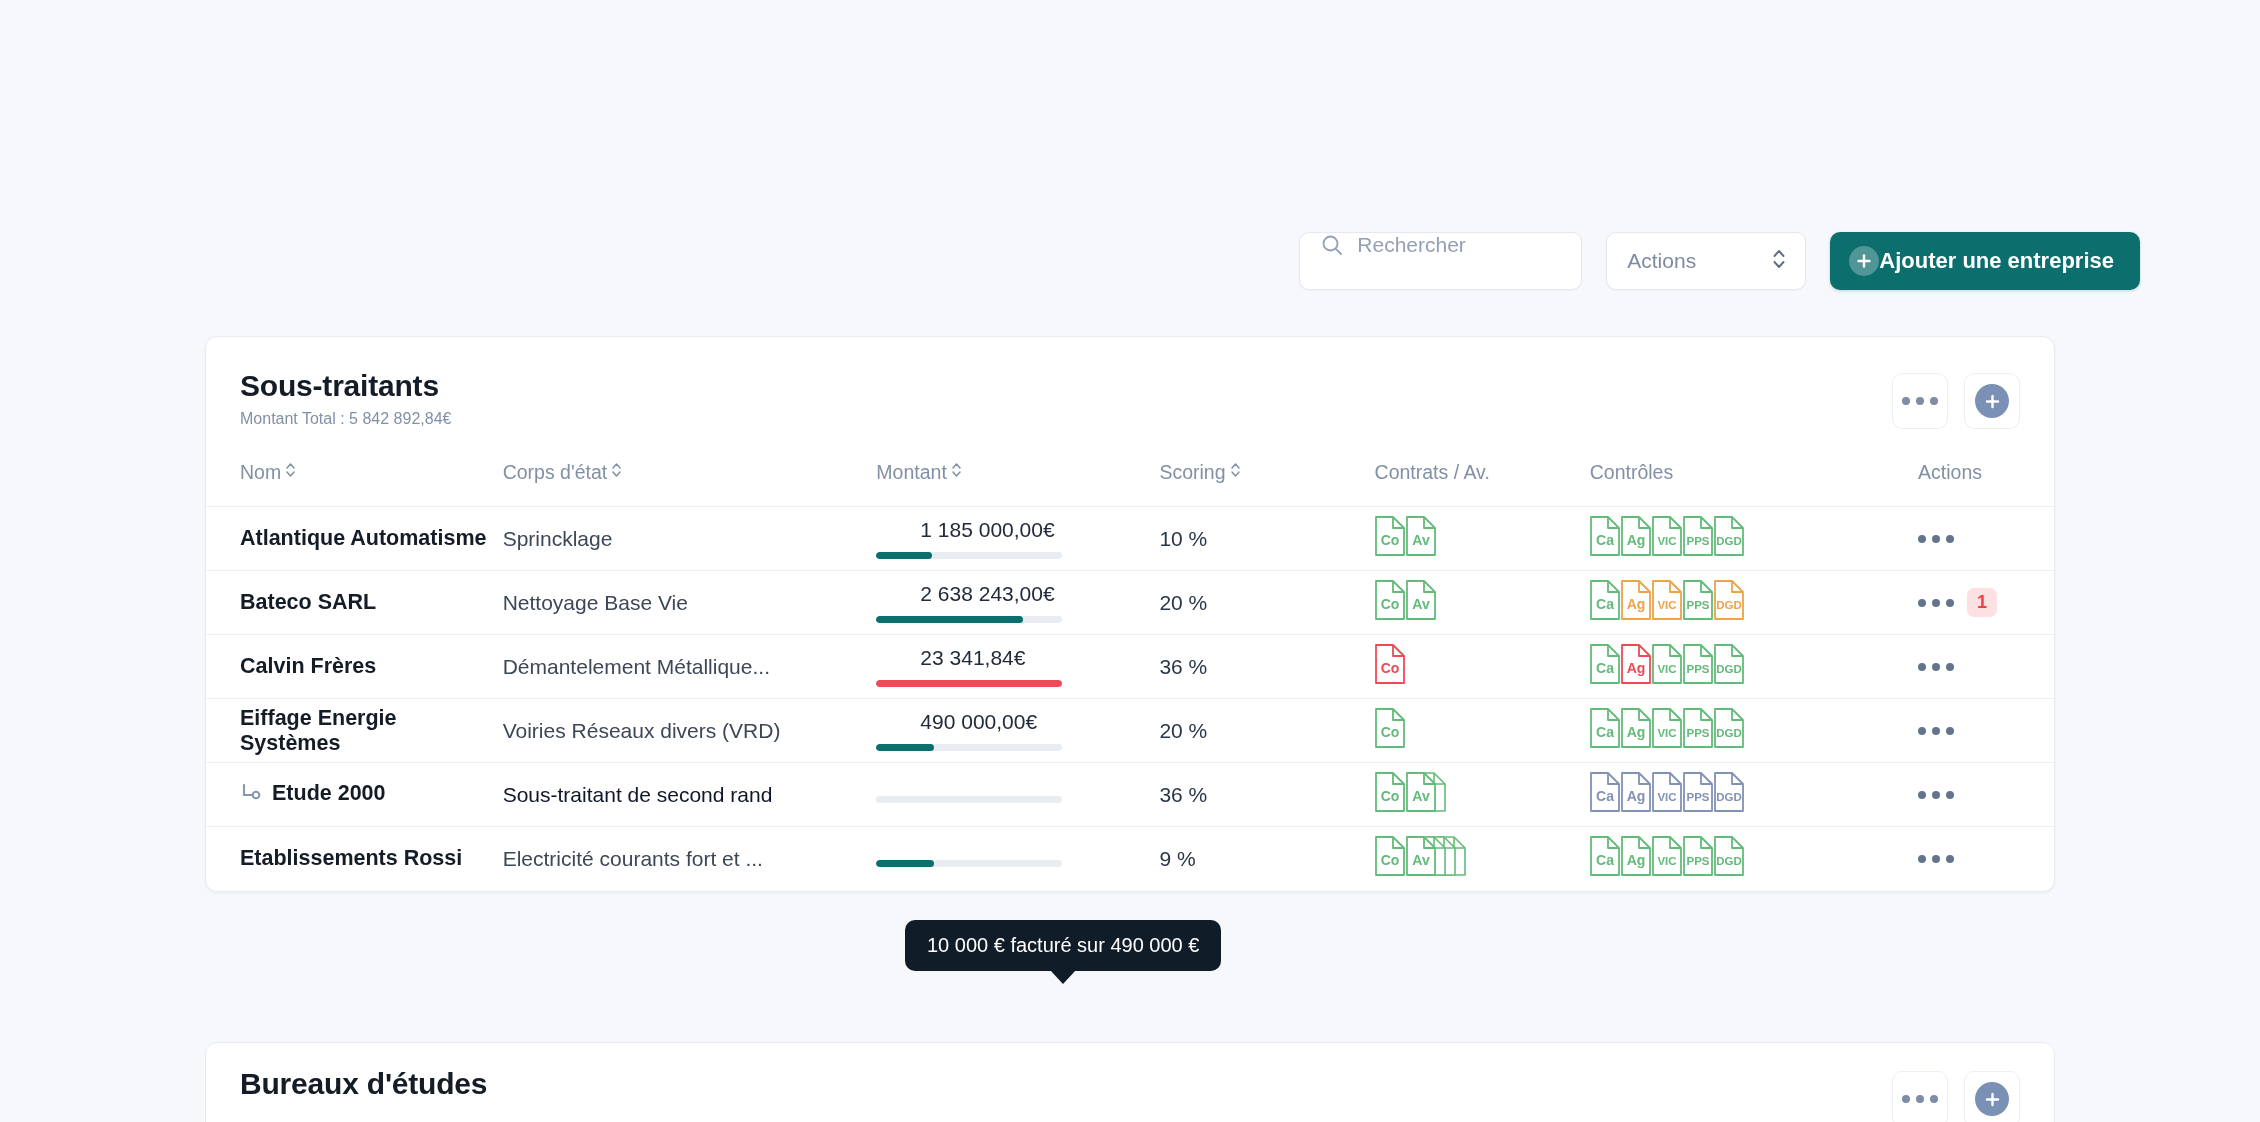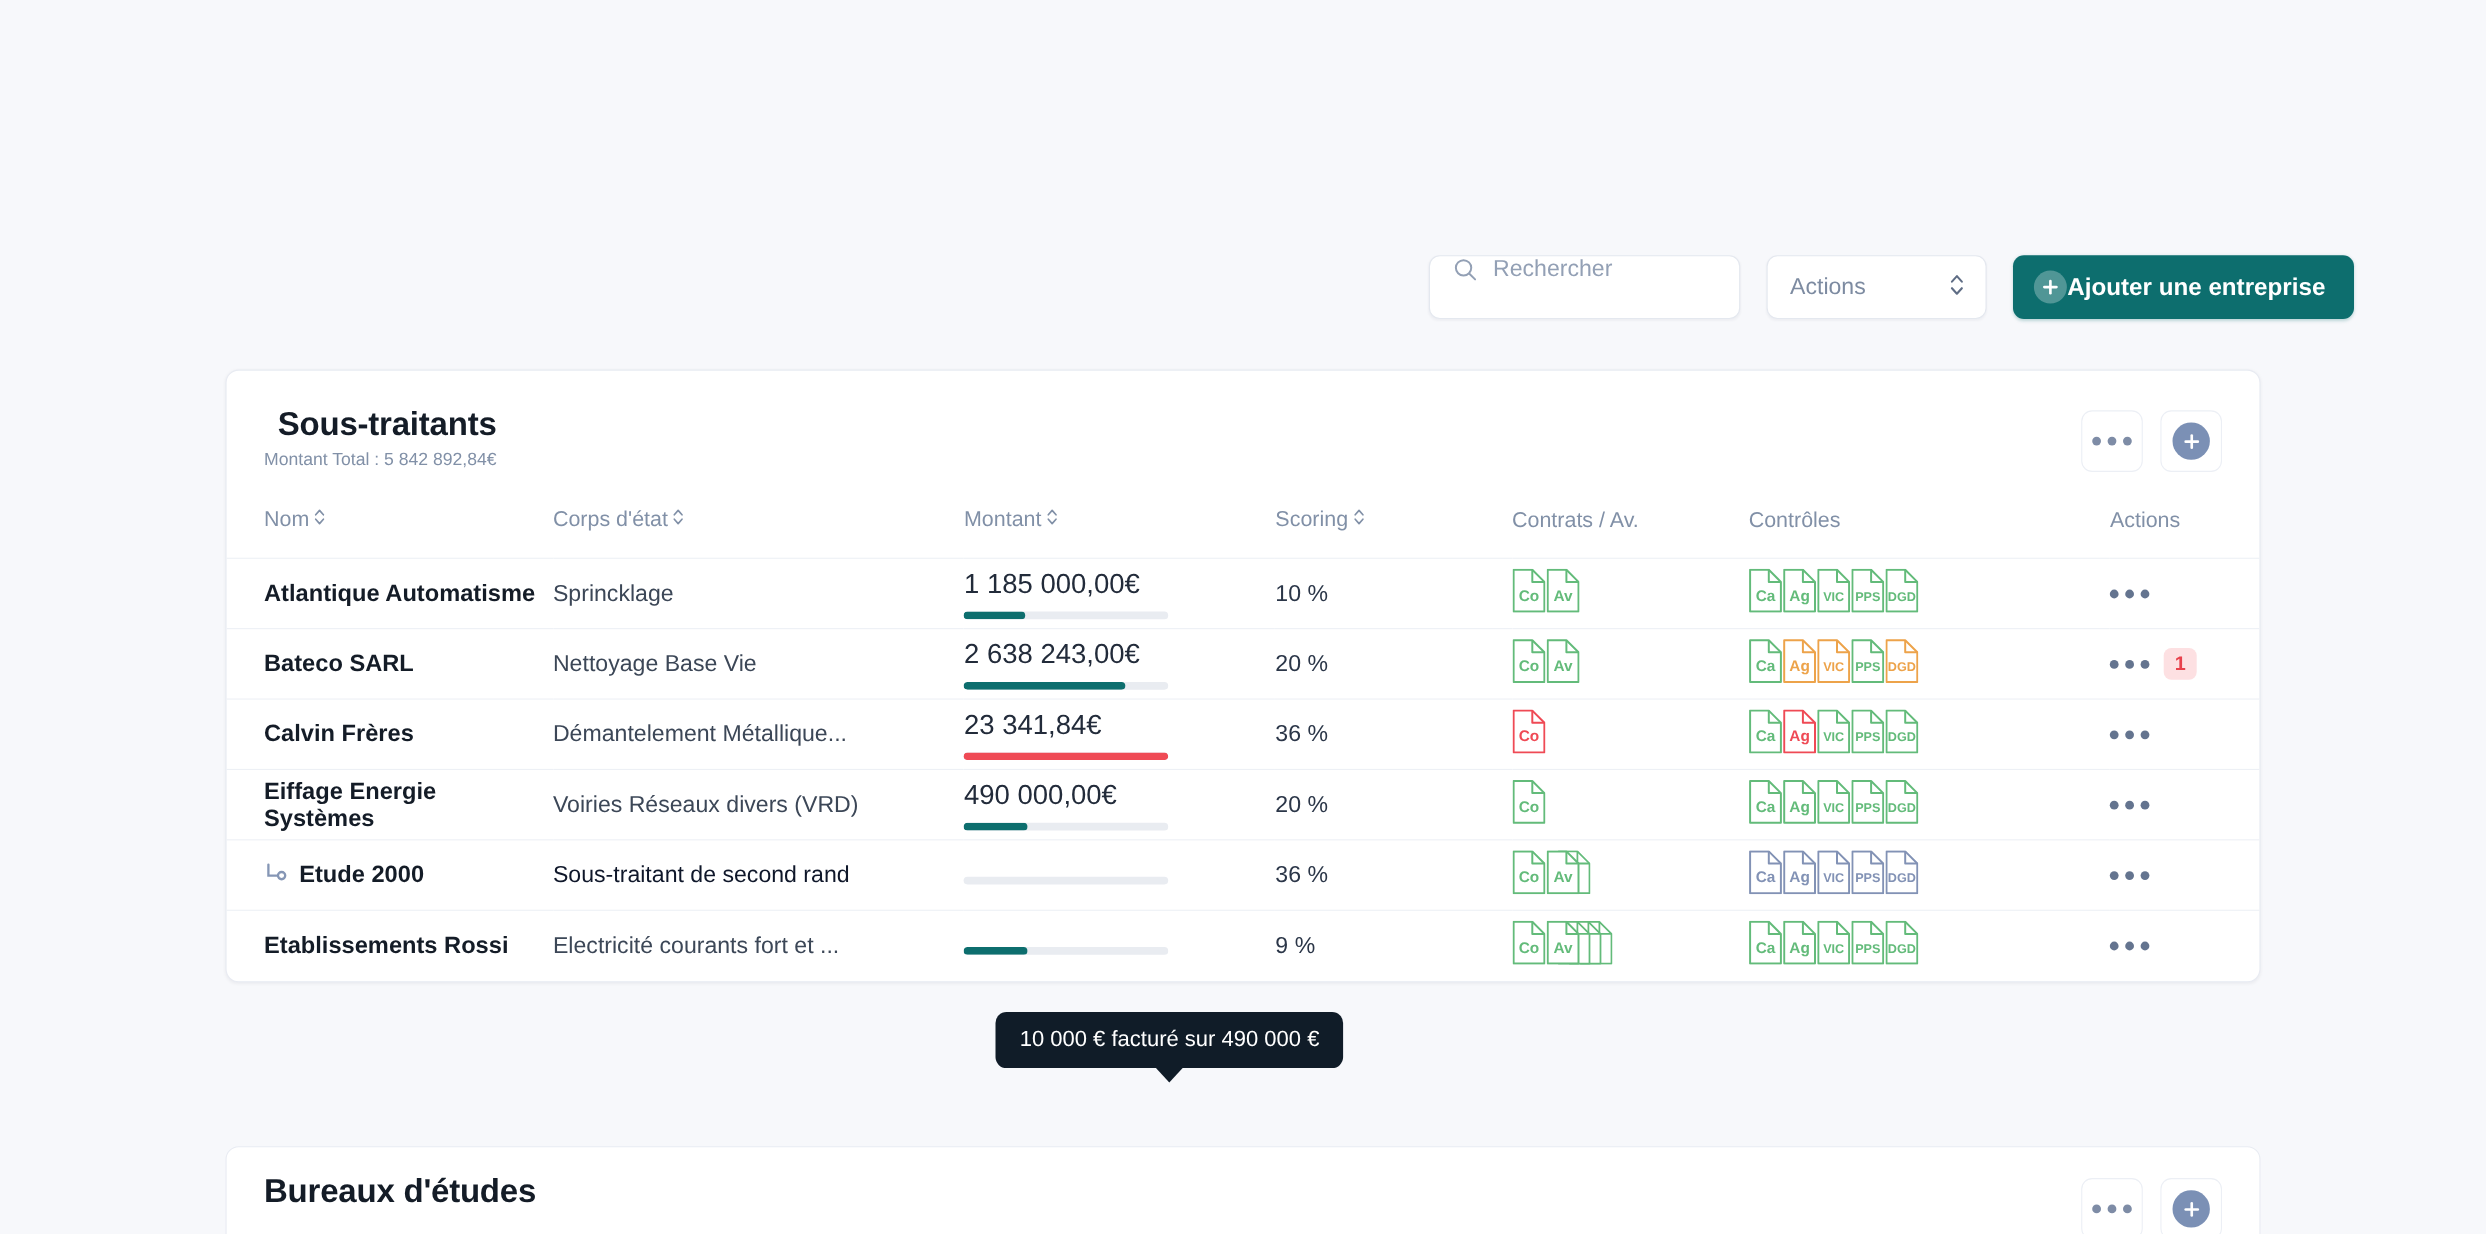--- a/index.html
+++ b/index.html
@@ -75,21 +75,21 @@
     display:flex; align-items:center; justify-content:center;
     flex:0 0 auto;
   }
 
   
   .card {
     position:absolute; left:205px; top:336px; width:1850px;
     background:#fff; border:1px solid #e8ebf2; border-radius:12px;
     box-shadow: 0 1px 3px rgba(20,28,39,.05);
   }
-  .card-head { display:flex; align-items:flex-start; justify-content:space-between; padding: 32px 34px 0 34px; text-align: right; }
+  .card-head { display:flex; align-items:flex-start; justify-content:space-between; padding: 32px 34px 0 34px; }
   .card-title { font-size: 30px; font-weight:700; color:#141c27; letter-spacing:-.2px;}
   .card-sub { font-size: 16px; color:#8190a7; margin-top: 7px; }
   .head-actions { display:flex; gap:16px; margin-top:4px; }
   .sq-btn {
     width:56px; height:56px; border:1px solid #eceff5; border-radius:10px;
     background:#fff; display:flex; align-items:center; justify-content:center;
     cursor:pointer;
   }
   .dots { display:flex; gap:6px; }
   .dots i { width:8px;height:8px;border-radius:50%;background:#7e8ca6;display:block; }
@@ -116,21 +116,21 @@
   .c-corps { width: 330px; }
   .c-montant { width: 250px; }
   .c-scoring { width: 190px; }
   .c-contrats { width: 190px; }
   .c-controles { width: 290px; }
   .c-actions { width: 120px; padding-right: 34px !important; }
   th.c-nom, th.c-corps, th.c-montant, th.c-scoring, th.c-contrats, th.c-controles, th.c-actions {}
   .nom { font-weight:700; color:#141c27; font-size:21.5px; }
   .corps { color:#3c4757; font-size:21px; }
   .corps.muted { color:#0f172a; }
-  .amount { font-size:25px; color:#222b3a; margin-bottom:10px; white-space:nowrap;}
+  .amount { font-size:21px; color:#222b3a; margin-bottom:10px; white-space:nowrap;margin-left:44px;}
   .bar { width:186px; height:7px; background:#e9ecf1; border-radius:4px; overflow:hidden; }
   .bar > span { display:block; height:100%; border-radius:4px; }
   .scoring { font-size:21px; color:#2b3648; }
   .sub-ico { display:inline-block; vertical-align:middle; margin-right:10px; }
 
   .docs { display:flex; align-items:flex-end; gap:1px; }
   .docstack { position:relative; display:inline-block; }
   .rowdots { display:flex; gap:6px; align-items:center; }
   .rowdots i { width:8px;height:8px;border-radius:50%;background:#64748f;display:block; }
   .badge-count {

